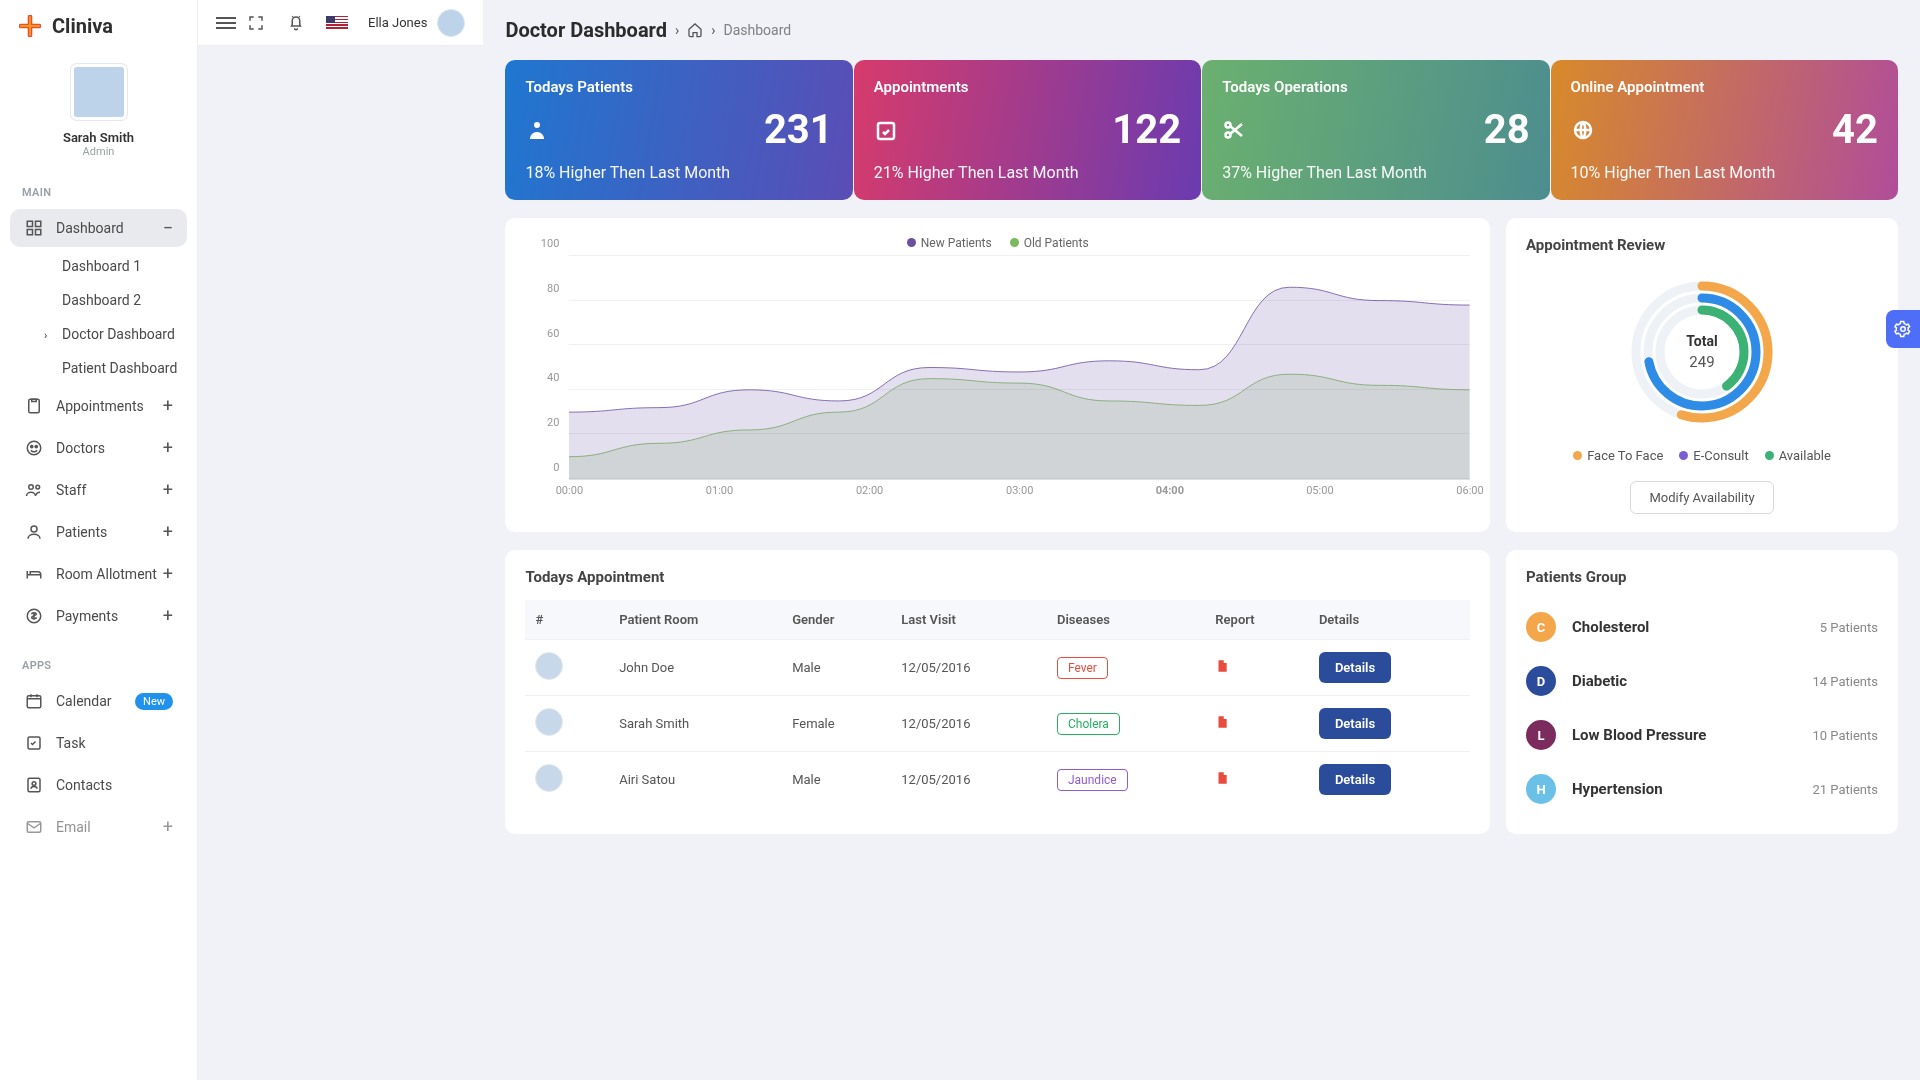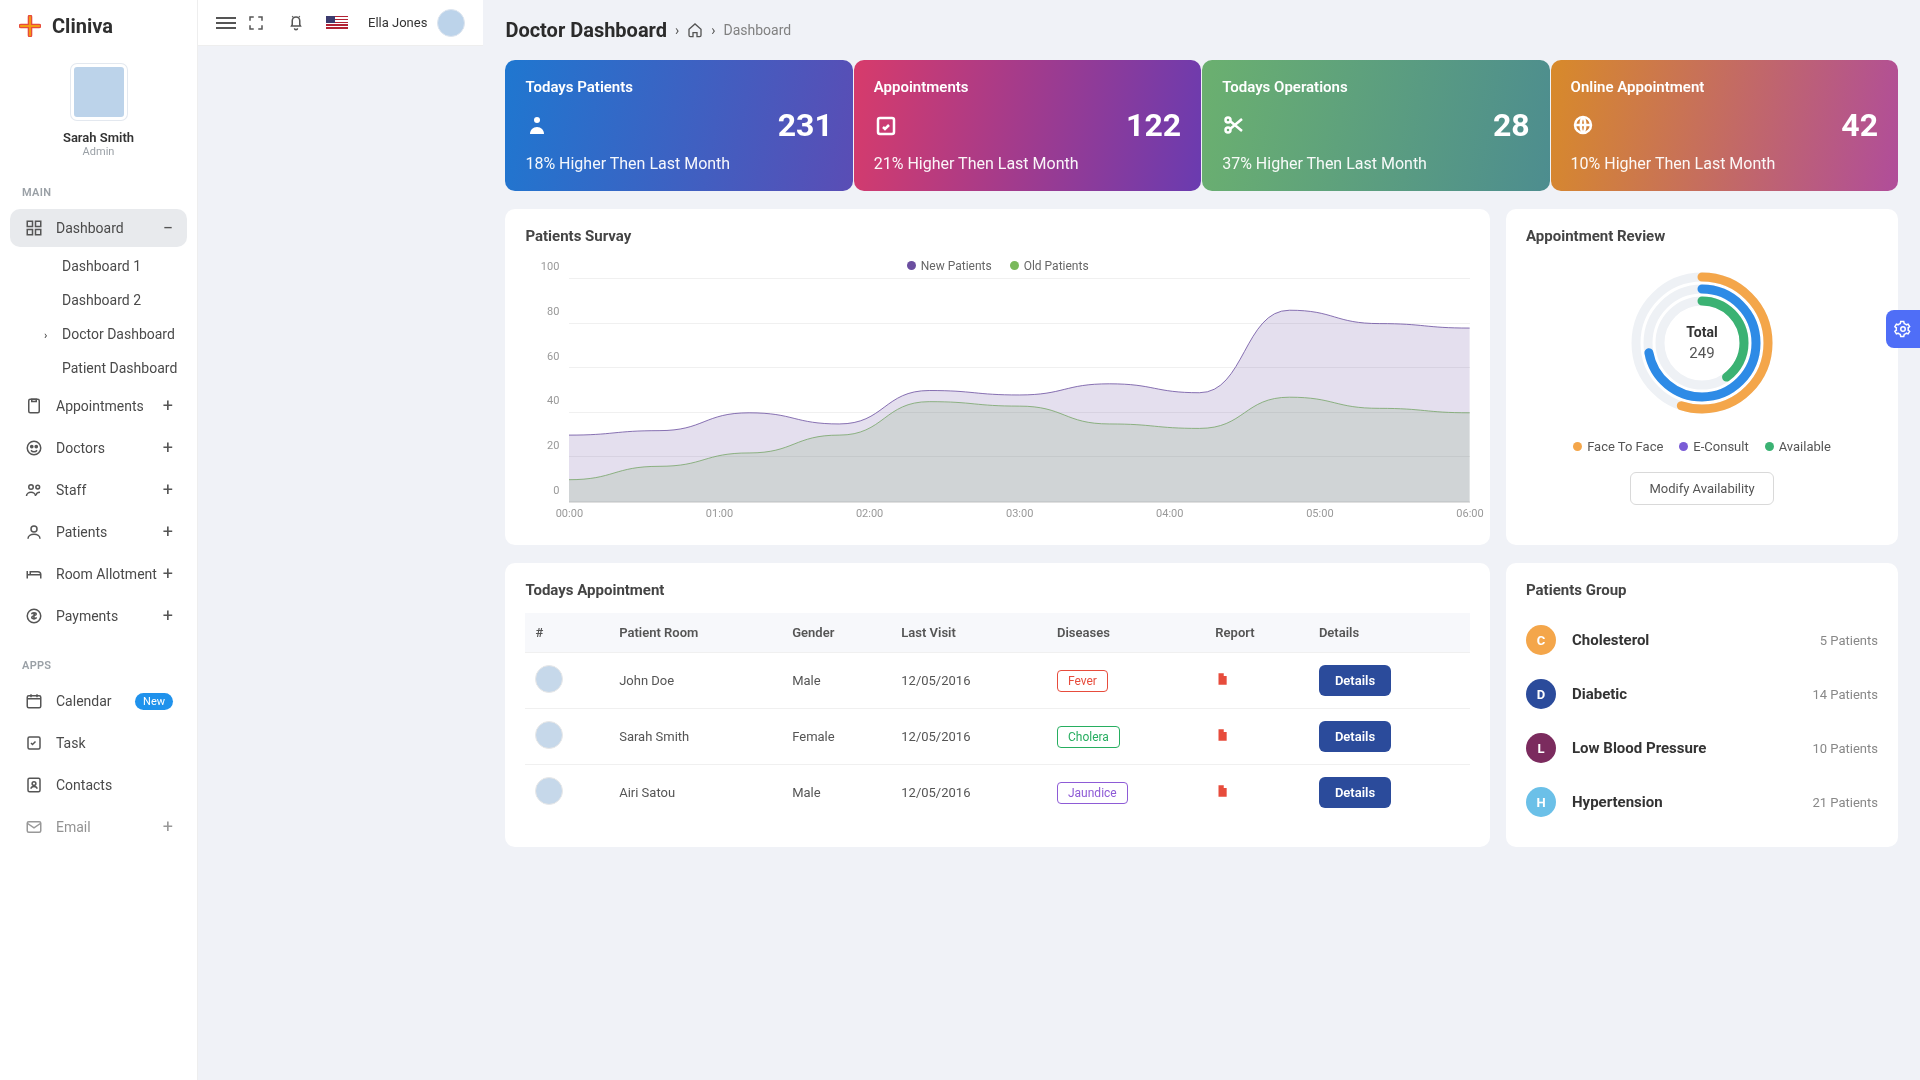--- a/index.html
+++ b/index.html
@@ -48,21 +48,21 @@
 
 .cards { display:grid; grid-template-columns: repeat(4, 1fr); gap: 1px; margin-bottom: 18px; }
 .stat-card { border-radius: 10px; padding: 18px 20px; color:#fff; }
 .sc1 { background: linear-gradient(100deg,#1f77d0,#5a4db5); }
 .sc2 { background: linear-gradient(100deg,#d73b6b,#6a3bb0); }
 .sc3 { background: linear-gradient(100deg,#6bb06f,#4d8d8f); }
 .sc4 { background: linear-gradient(100deg,#d88a2a,#b04d9a); }
 .stat-title { font-size:15px; font-weight:600; margin-bottom: 10px; }
 .stat-mid { display:flex; align-items:center; justify-content:space-between; margin-bottom: 10px; }
 .stat-icon { width:24px; height:24px; }
-.stat-val { font-size: 32px; font-weight:700; }
+.stat-val { font-size: 40px; font-weight:700; }
 .stat-sub { font-size:16px; opacity:0.95; }
 
 .row2 { display:grid; grid-template-columns: 1fr 392px; gap:16px; margin-bottom:18px; }
 .panel { background:#fff; border-radius:10px; padding: 18px 20px; }
 .panel-title { font-size:15px; font-weight:700; color:#444; margin-bottom: 14px; }
 
 .legend { display:flex; justify-content:center; gap:18px; font-size:12px; color:#666; margin-bottom:6px; }
 .dot { width:9px; height:9px; border-radius:50%; display:inline-block; margin-right:5px; }
 .chart-wrap { position:relative; height: 248px; }
 .y-axis { position:absolute; left:0; top:0; bottom:24px; width:38px; }
@@ -335,21 +335,20 @@
                   <path d="M4 12h16M12 4c3 3 3 13 0 16M12 4c-3 3-3 13 0 16"></path>
                 </svg></span>
             <span class="stat-val">42</span>
           </div>
           <div class="stat-sub">10% Higher Then Last Month</div>
         </div>
       </div>
 
       <div class="row2">
         <div class="panel">
-          <div class="panel-title">Patients Survay</div>
           <div class="legend">
             <span><span class="dot" style="background:#6b4fa0"></span><span>New Patients</span></span>
             <span><span class="dot" style="background:#7ab95c"></span><span>Old Patients</span></span>
           </div>
           <div class="chart-wrap">
             <div class="y-axis" id="yaxis">
                 <div class="y-tick" style="bottom: 0%;">0</div>
                 <div class="y-tick" style="bottom: 20%;">20</div>
                 <div class="y-tick" style="bottom: 40%;">40</div>
                 <div class="y-tick" style="bottom: 60%;">60</div>
@@ -368,21 +367,21 @@
                   <path d="M0 90 C 5 90, 5 84, 10 84 C 15 84, 15 78, 20 78 C 25 78, 25 70, 30 70 C 35 70, 35 55, 40 55 C 45 55, 45 57, 50 57 C 55 57, 55 65, 60 65 C 65 65, 65 67, 70 67 C 75 67, 75 53, 80 53 C 85 53, 85 58, 90 58 C 95 58, 95 60, 100 60" fill="none" stroke="#7ab95c" stroke-width="0.8" vector-effect="non-scaling-stroke"></path>
                   <path d="M0 70 C 5 70, 5 68, 10 68 C 15 68, 15 60, 20 60 C 25 60, 25 65, 30 65 C 35 65, 35 50, 40 50 C 45 50, 45 52, 50 52 C 55 52, 55 47, 60 47 C 65 47, 65 51, 70 51 C 75 51, 75 14, 80 14 C 85 14, 85 20, 90 20 C 95 20, 95 22, 100 22 L 100 100 L 0 100 Z" fill="#6b4fa0" opacity="0.18"></path>
                   <path d="M0 70 C 5 70, 5 68, 10 68 C 15 68, 15 60, 20 60 C 25 60, 25 65, 30 65 C 35 65, 35 50, 40 50 C 45 50, 45 52, 50 52 C 55 52, 55 47, 60 47 C 65 47, 65 51, 70 51 C 75 51, 75 14, 80 14 C 85 14, 85 20, 90 20 C 95 20, 95 22, 100 22" fill="none" stroke="#6b4fa0" stroke-width="0.8" vector-effect="non-scaling-stroke"></path>
                 </svg>
               </div>
             <div class="x-axis" id="xaxis">
                 <div class="x-tick" style="left: 0%;">00:00</div>
                 <div class="x-tick" style="left: 16.6667%;">01:00</div>
                 <div class="x-tick" style="left: 33.3333%;">02:00</div>
                 <div class="x-tick" style="left: 50%;">03:00</div>
-                <div class="x-tick" style="left: 66.6667%;">04:00</div>
+                <div class="x-tick" style="left: 66.6667%; font-weight: bold;">04:00</div>
                 <div class="x-tick" style="left: 83.3333%;">05:00</div>
                 <div class="x-tick" style="left: 100%;">06:00</div>
               </div>
           </div>
         </div>
 
         <div class="panel">
           <div class="panel-title">Appointment Review</div>
           <div class="donut-wrap">
             <div class="donut">

